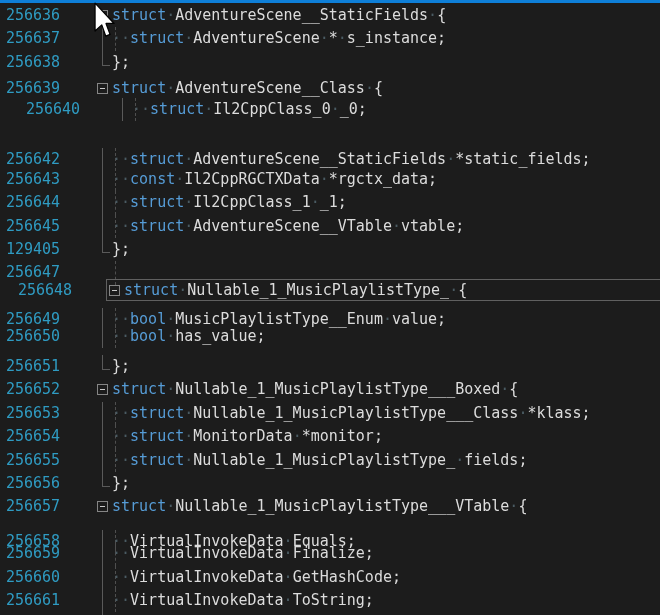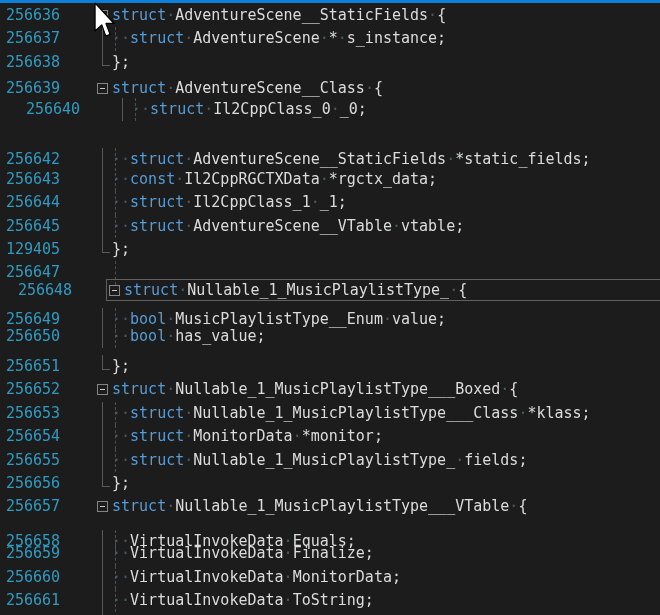--- a/index.html
+++ b/index.html
@@ -171,21 +171,21 @@
     <div class="row" style="top: 539.2px;">
       <div class="lnum">256659</div>
       <div class="indent-guide"></div>
       <div class="fold-line"></div>
       <div class="code"><span class="tok-ws">··</span><span class="tok-id">VirtualInvokeData</span><span class="tok-ws">·</span><span class="tok-id">Finalize;</span></div>
     </div>
     <div class="row" style="top: 562.6px; padding-left: 14px;">
       <div class="lnum">256660</div>
       <div class="indent-guide"></div>
       <div class="fold-line"></div>
-      <div class="code"><span class="tok-ws">··</span><span class="tok-id">VirtualInvokeData</span><span class="tok-ws">·</span><span class="tok-id">MonitorData;</span></div>
+      <div class="code"><span class="tok-ws">··</span><span class="tok-id">VirtualInvokeData</span><span class="tok-ws">·</span><span class="tok-id">GetHashCode;</span></div>
     </div>
     <div class="row" style="top: 586px;">
       <div class="lnum">256661</div>
       <div class="indent-guide"></div>
       <div class="fold-line"></div>
       <div class="code"><span class="tok-ws">··</span><span class="tok-id">VirtualInvokeData</span><span class="tok-ws">·</span><span class="tok-id">ToString;</span></div>
     </div>
     <div class="row" style="top: 609.4px;">
       <div class="lnum">256662</div>
       <div class="fold-end"></div>

